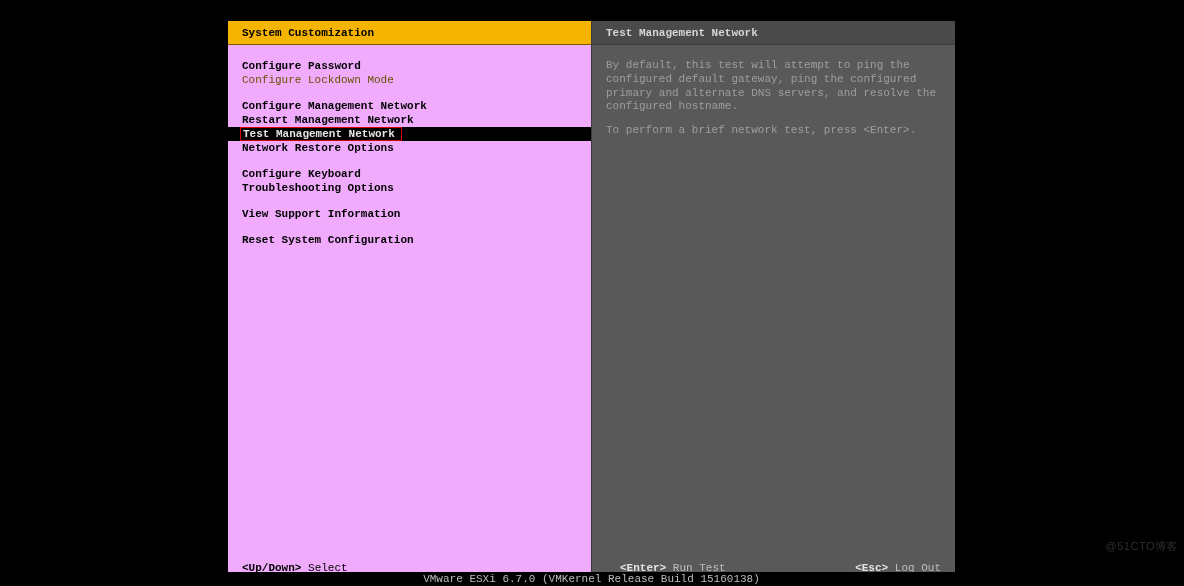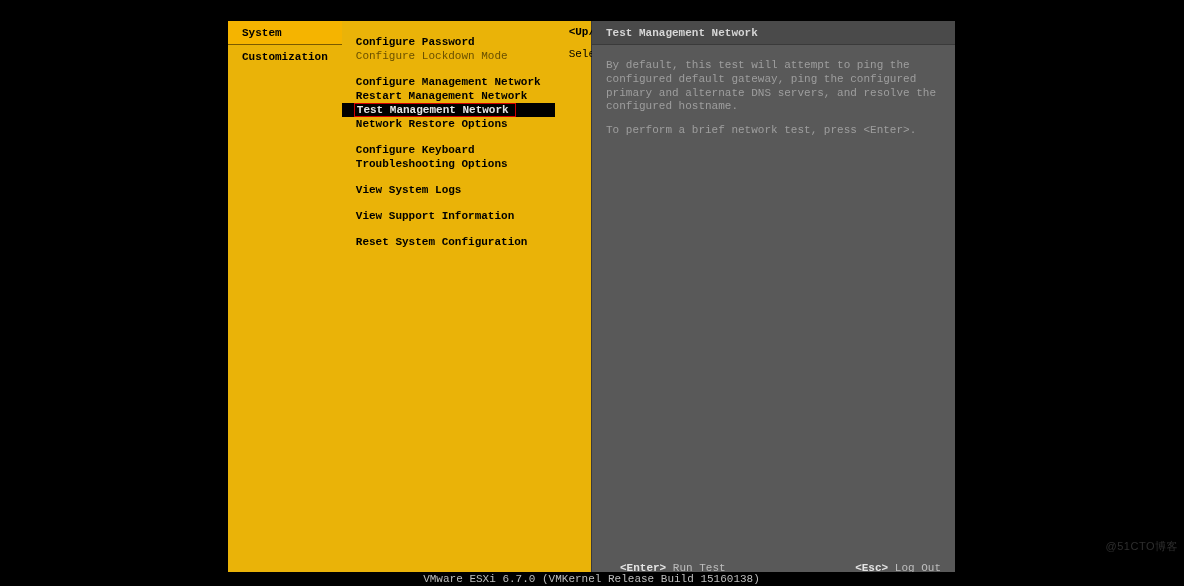--- a/index.html
+++ b/index.html
@@ -21,23 +21,23 @@
     display: flex;
     flex-direction: column;
   }
   .panels {
     flex: 1;
     display: flex;
     border: 1px solid #000;
   }
   .left-panel {
     width: 364px;
-    background: #eab308;
+    background: #f0abfc;
     display: flex;
-    flex-direction: row;
+    flex-direction: column;
     border-right: 1px solid #3a3a3a;
   }
   .right-panel {
     flex: 1;
     background: #595959;
     display: flex;
     flex-direction: column;
   }
   .panel-header {
     height: 24px;
@@ -134,23 +134,20 @@
             <div class="menu-item">Configure Management Network</div>
             <div class="menu-item">Restart Management Network</div>
             <div class="menu-item selected-row"><span class="sel-inner">Test Management Network</span></div>
             <div class="menu-item">Network Restore Options</div>
           </div>
           <div class="menu-group">
             <div class="menu-item">Configure Keyboard</div>
             <div class="menu-item">Troubleshooting Options</div>
           </div>
           <div class="menu-group">
-            <div class="menu-item">View System Logs</div>
-          </div>
-          <div class="menu-group">
             <div class="menu-item">View Support Information</div>
           </div>
           <div class="menu-group">
             <div class="menu-item">Reset System Configuration</div>
           </div>
         </div>
       <div class="panel-footer">
         <span>
           <span class="footer-key">&lt;Up/Down&gt;</span>
           <span> </span><span>Select</span>

